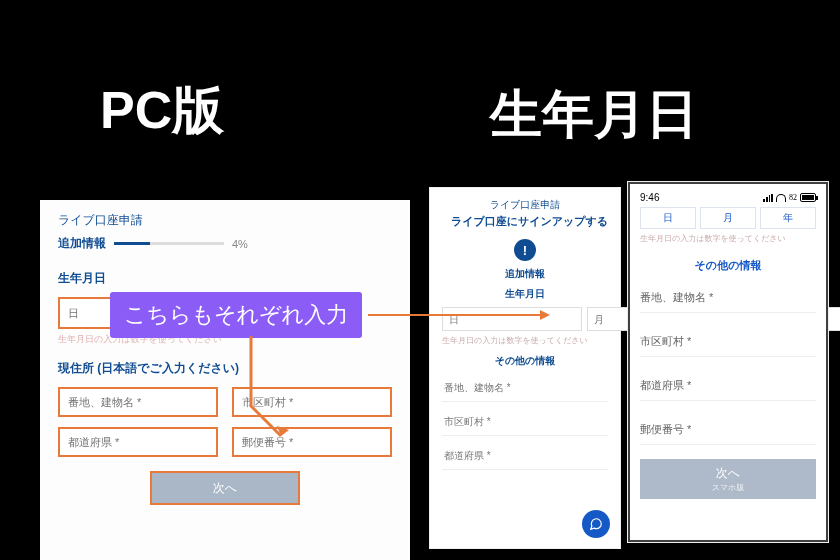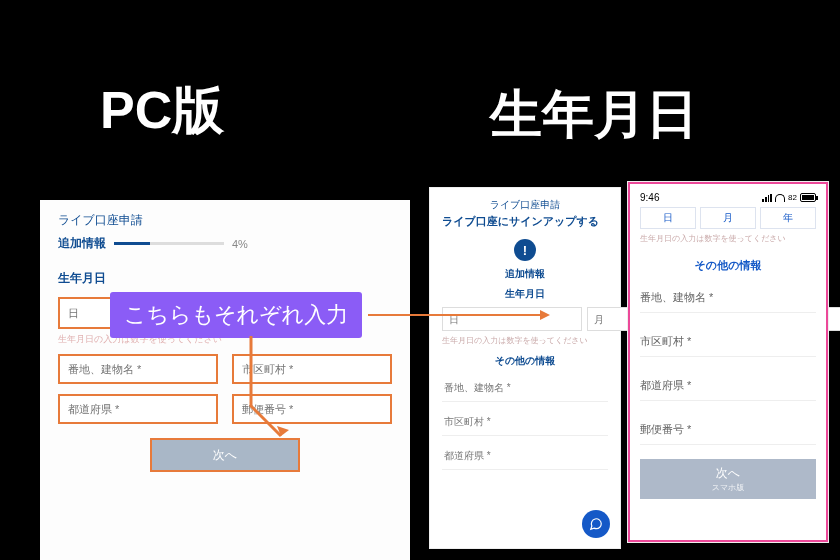--- a/index.html
+++ b/index.html
@@ -79,23 +79,23 @@
   
   .sp-wrap{
     position:absolute; left:430px; top:182px; width:400px; height:380px;
   }
   .sp-panel{
     position:absolute; background:#fff;
     box-shadow:0 0 0 1px #eee;
   }
   .sp-left{ left:0; top:6px; width:190px; height:360px; padding:10px 12px;}
   .sp-right{ left:198px; top:0; width:200px; height:360px; padding:8px 10px;
-             border:2px solid #ec4899;}
+             border:2px solid #404040;}
   .sp-head1{color:#0f4c91; font-size:10px; text-align:center;}
-  .sp-head2{color:#0f4c91; font-size:11px; font-weight:700; text-align:left; margin:2px 0 10px;}
+  .sp-head2{color:#0f4c91; font-size:11px; font-weight:700; text-align:right; margin:2px 0 10px;}
   .sp-excl{
     width:22px;height:22px;border-radius:50%;background:#0f4c91;color:#fff;
     display:flex;align-items:center;justify-content:center;font-size:13px;
     font-weight:700;margin:0 auto 6px;
   }
   .sp-label{color:#0f4c91; font-size:10px; font-weight:600; text-align:center; margin:6px 0;}
   .sp-date{display:flex; gap:5px; margin:4px 0;}
   .sp-date input{flex:1; height:24px; border:1px solid #ddd; font-size:10px;
                  color:#888; padding-left:6px; outline:none;}
   .sp-helper{font-size:8px;color:#c9a9a9;margin:3px 0 6px;}
@@ -113,21 +113,21 @@
   .sp-status-icons{display:flex;gap:3px;align-items:center;}
   .sig{width:10px;height:8px;display:flex;align-items:flex-end;gap:1px;}
   .sig span{width:2px;background:#000;}
   .sig span:nth-child(1){height:3px}.sig span:nth-child(2){height:5px}
   .sig span:nth-child(3){height:7px}.sig span:nth-child(4){height:8px}
   .wifi{width:10px;height:8px;border:1.5px solid #000;border-bottom:none;
         border-radius:8px 8px 0 0;}
   .batt{width:16px;height:9px;border:1px solid #000;border-radius:2px;position:relative;}
   .batt::after{content:"";position:absolute;right:-3px;top:2px;width:2px;height:4px;background:#000;}
   .batt-fill{position:absolute;left:1px;top:1px;height:5px;width:12px;background:#000;}
-  .batt-num{font-size:8px;}
+  .batt-num{font-size:8px;font-family:Liberation Serif, serif;}
   .sp-r-date{display:flex;gap:4px;margin:4px 0;}
   .sp-r-date .d{flex:1;height:22px;border:1px solid #dde3ef;display:flex;
                 align-items:center;justify-content:center;font-size:10px;color:#1559c7;}
   .sp-r-sec{color:#1559c7;font-size:11px;font-weight:600;text-align:center;margin:14px 0 10px;}
   .sp-r-field{height:30px;border-bottom:1px solid #eee;font-size:11px;color:#666;
               display:flex;align-items:center;margin-bottom:14px;}
   .sp-next{height:40px;background:#aeb9c9;color:#fff;font-size:12px;
            display:flex;flex-direction:column;align-items:center;justify-content:center;
            margin-top:4px;}
   .sp-next small{font-size:8px;opacity:.8;}
@@ -160,20 +160,21 @@
 
   <div class="pc-section">生年月日</div>
 
   <div class="pc-date-row">
     <input placeholder="日" style="">
     <input placeholder="月" style="">
     <input placeholder="年" style="">
   </div>
   <div class="pc-helper">生年月日の入力は数字を使ってください</div>
 
+  <div class="pc-section">現住所 (日本語でご入力ください)</div>
 
   <div class="pc-addr-grid">
     <input placeholder="番地、建物名 *" style="">
     <input placeholder="市区町村 *" style="">
     <input placeholder="都道府県 *" style="">
     <input placeholder="郵便番号 *" style="">
   </div>
 
   <div class="pc-next">次へ</div>
 </div>

